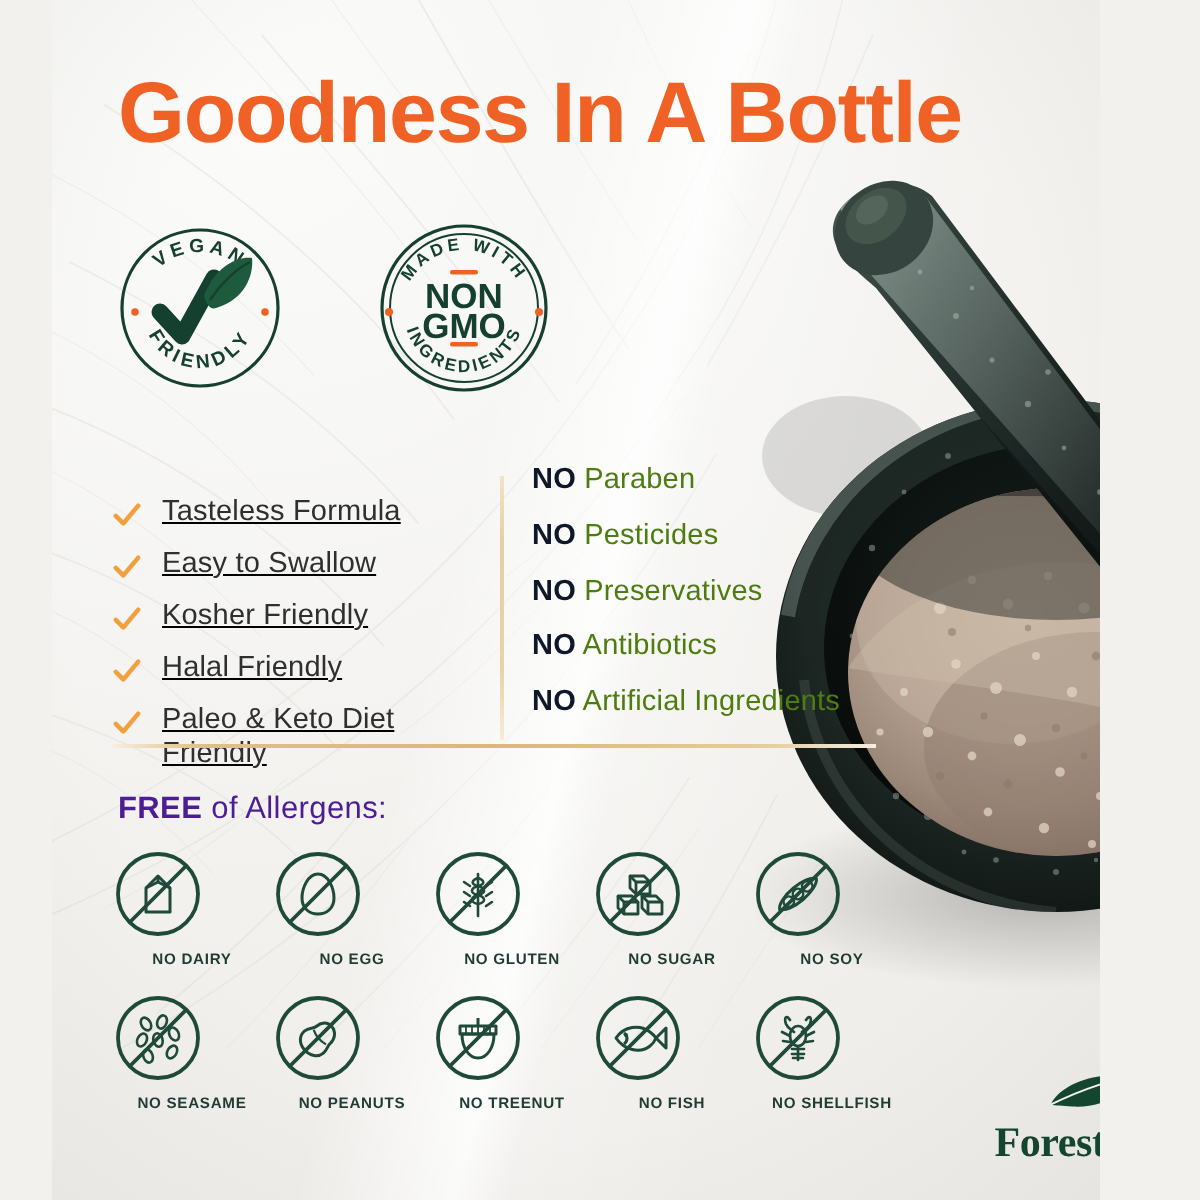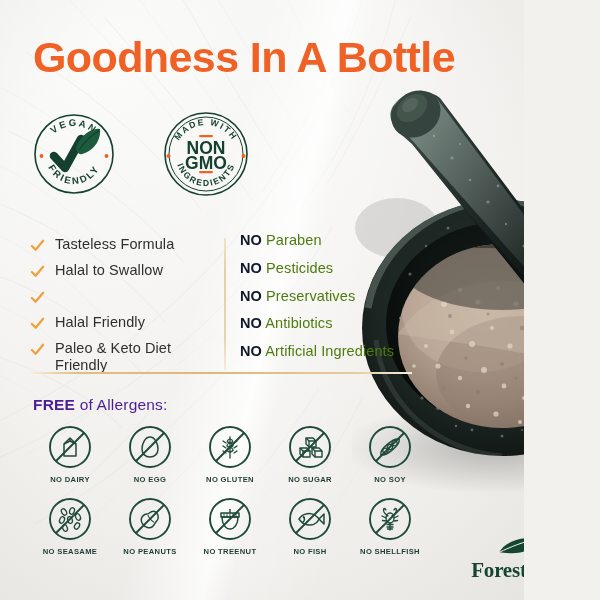--- a/index.html
+++ b/index.html
@@ -5,20 +5,21 @@
   html,body{margin:0;padding:0;}
   body{
     width:600px;height:600px;
     font-family:"Liberation Sans", sans-serif;
     background:#f2f1ee;
     overflow:hidden;
   }
   #poster{
     position:relative;width:524px;height:600px;overflow:hidden;
     background:#f4f3f0;
+    margin-left:26px;
   }
   
   .bg-base{
     position:absolute;inset:0;
     background:
       radial-gradient(ellipse 150% 120% at 20% 10%, #fbfbfa 0%, #f1f0ed 60%, #eceae6 100%);
   }
   .bg-veins{
     position:absolute;inset:0;opacity:.55;
   }
@@ -49,21 +50,21 @@
   }
 
   
   .badges{position:absolute;left:32px;top:112px;}
   .badge{position:absolute;}
   .badge.vegan{left:0;top:0;}
   .badge.gmo{left:130px;top:-2px;}
 
   
   .lists{position:absolute;left:30px;top:232px;width:390px;}
-  .col-left{position:absolute;left:0;top:4px;width:178px;}
+  .col-left{position:absolute;left:0;top:16px;width:178px;text-decoration:underline;}
   .col-right{position:absolute;left:210px;top:0;width:205px;}
   .vdiv{
     position:absolute;left:194px;top:6px;width:2px;height:132px;
     background:linear-gradient(180deg,#f3e3c9 0%,#e5cfa4 25%,#e8d4ac 75%,#f6ecd9 100%);
   }
   .feat{
     display:flex;align-items:flex-start;gap:10px;
     margin-bottom:9px;
   }
   .chk{flex:0 0 auto;width:15px;height:15px;margin-top:2px;}
@@ -90,21 +91,21 @@
     font-size:15.5px;color:#4c1d95;letter-spacing:.2px;
   }
   .allergen-head b{font-weight:bold;}
   .allergen-head span{font-weight:normal;}
 
   .grid{
     position:absolute;left:30px;top:424px;width:400px;
   }
   .grid-row{display:flex;gap:0;margin-bottom:12px;}
   .cell{
-    width:80px;display:flex;flex-direction:column;align-items:center;
+    width:80px;display:flex;flex-direction:column;
   }
   .icon-wrap{width:46px;height:46px;}
   .cell-label{
     margin-top:5px;font-size:7.6px;font-weight:bold;color:#1f3b33;
     letter-spacing:.35px;text-align:center;white-space:nowrap;
   }
 
   
   .logo{
     position:absolute;left:455px;top:536px;width:128px;text-align:center;
@@ -377,26 +378,27 @@
       <div class="feat">
         <svg class="chk" viewBox="0 0 16 16">
           <path d="M2,8.5 L6,12.5 L14,3" fill="none" stroke="#f0a03c" stroke-width="2.4" stroke-linecap="round" stroke-linejoin="round"></path>
           </svg>
         <div class="feat-label">Tasteless Formula</div>
       </div>
       <div class="feat">
         <svg class="chk" viewBox="0 0 16 16">
           <path d="M2,8.5 L6,12.5 L14,3" fill="none" stroke="#f0a03c" stroke-width="2.4" stroke-linecap="round" stroke-linejoin="round"></path>
           </svg>
-        <div class="feat-label">Halal to Swallow</div>
+        <div class="feat-label">Easy to Swallow</div>
       </div>
       <div class="feat">
         <svg class="chk" viewBox="0 0 16 16">
           <path d="M2,8.5 L6,12.5 L14,3" fill="none" stroke="#f0a03c" stroke-width="2.4" stroke-linecap="round" stroke-linejoin="round"></path>
           </svg>
+        <div class="feat-label">Kosher Friendly</div>
       </div>
       <div class="feat">
         <svg class="chk" viewBox="0 0 16 16">
           <path d="M2,8.5 L6,12.5 L14,3" fill="none" stroke="#f0a03c" stroke-width="2.4" stroke-linecap="round" stroke-linejoin="round"></path>
           </svg>
         <div class="feat-label">Halal Friendly</div>
       </div>
       <div class="feat">
         <svg class="chk" viewBox="0 0 16 16">
           <path d="M2,8.5 L6,12.5 L14,3" fill="none" stroke="#f0a03c" stroke-width="2.4" stroke-linecap="round" stroke-linejoin="round"></path>

